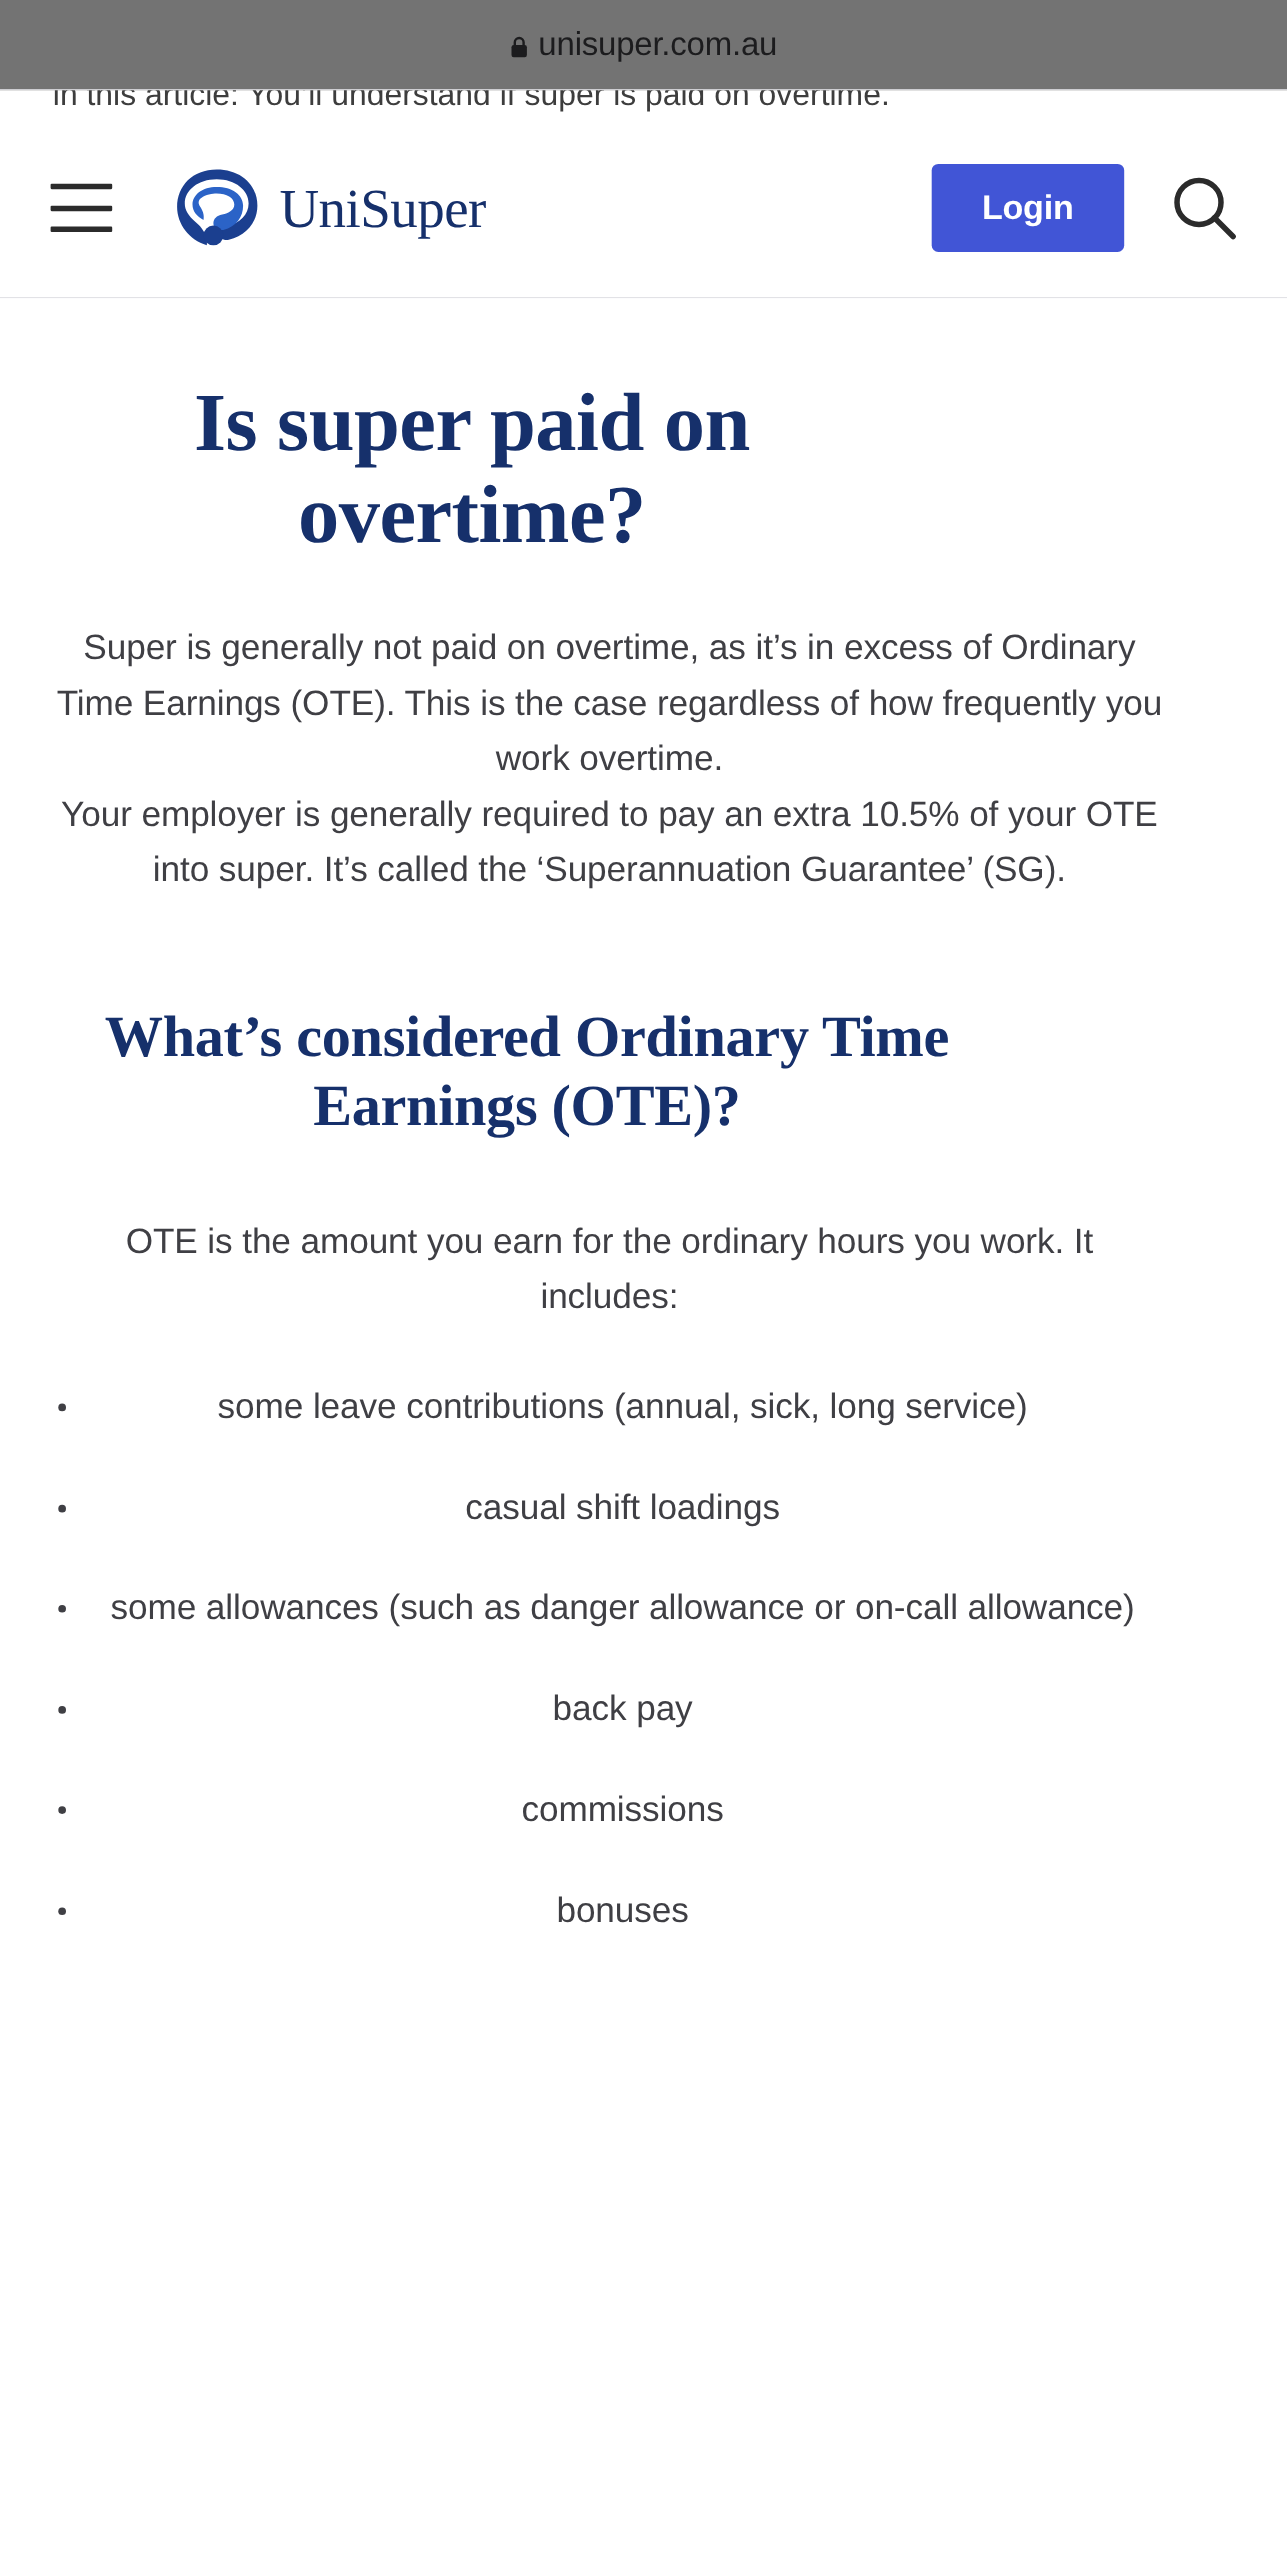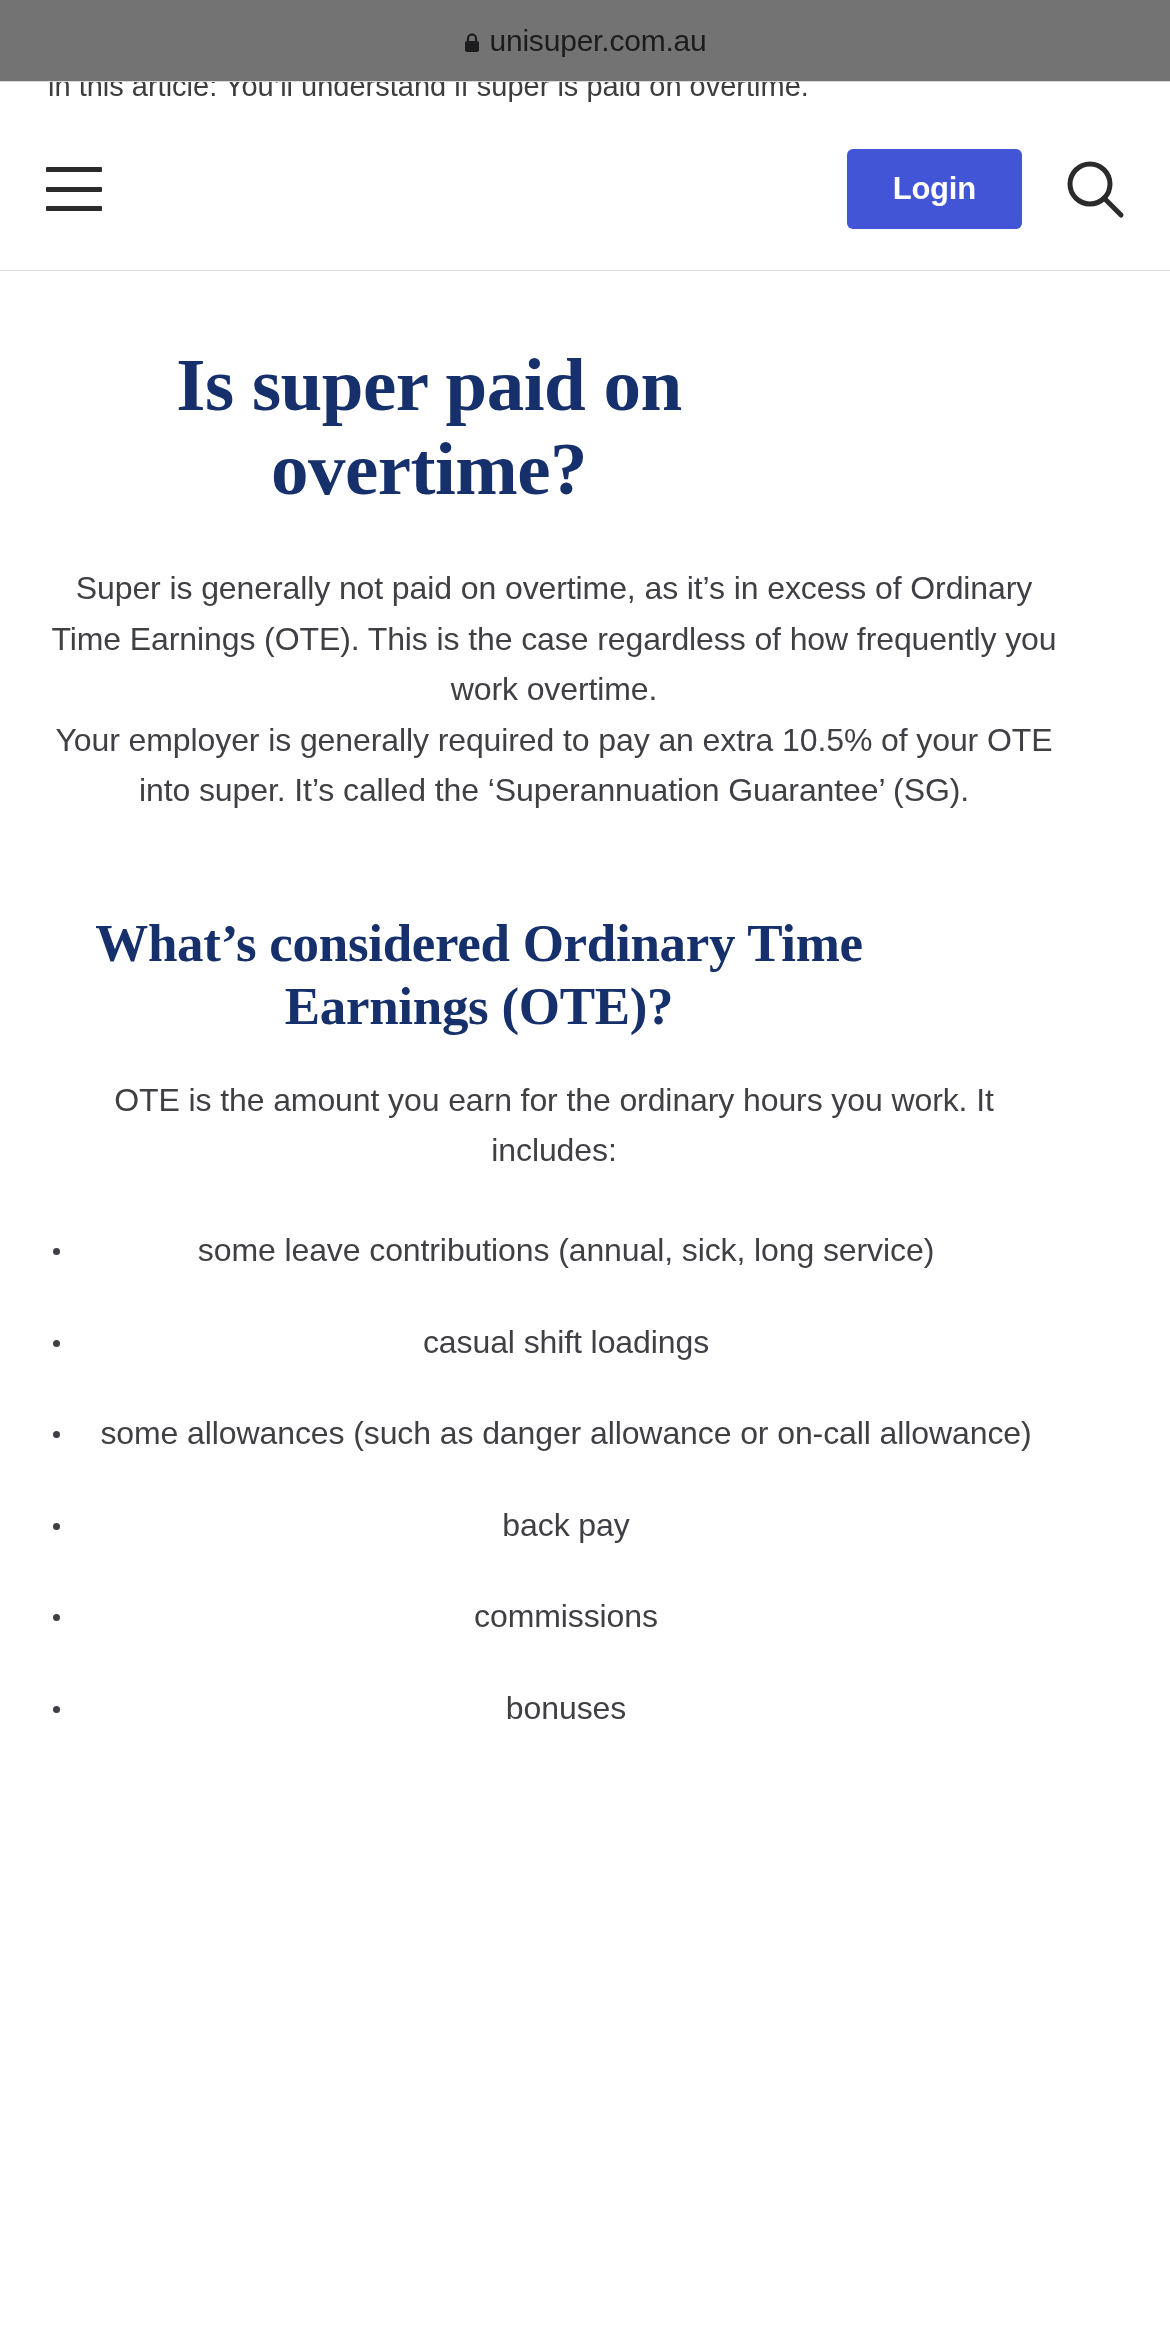--- a/index.html
+++ b/index.html
@@ -163,21 +163,21 @@
   h2.section-title {
     font-family: "Liberation Serif", serif;
     font-weight: bold;
     font-size: 53px;
     line-height: 1.2;
     color: #16306b;
     margin: 96px 0 0 0;
     letter-spacing: -0.3px;
     max-width: 860px;
   }
-  p.ote-intro { margin-top: 36px; }
+  p.ote-intro { margin-top: 64px; }
 
   ul.bullets {
     list-style: none;
     margin: 50px 0 0 0;
     padding: 0;
   }
   ul.bullets li {
     position: relative;
     padding-left: 34px;
     font-size: 32px;
@@ -217,20 +217,30 @@
   <span>in this article: You’ll understand if super is paid on overtime.</span>
 </div>
 
 <header class="site-header">
   <div class="hamburger">
     <span></span>
       <span></span>
       <span></span>
   </div>
 
+  <div class="brand">
+    <span class="brand-mark">
+      <svg width="78" height="74" viewBox="0 0 78 74">
+        <path d="M39 2 C17 2 3 17 3 36 C3 52 14 66 30 71 C31 62 26 55 20 50 C13 44 10 39 10 33 C10 21 22 11 39 11 C56 11 68 21 68 33 C68 43 60 51 49 53 C44 54 41 56 41 60 C41 64 45 67 50 66 C66 62 76 50 76 35 C76 16 61 2 39 2 Z" fill="#1b3f8f"></path>
+        <path d="M39 18 C26 18 17 25 17 34 C17 40 21 45 27 48 C28 43 26 39 24 36 C22 33 22 30 25 28 C29 25 35 24 39 24 C48 24 55 28 55 34 C55 39 50 42 44 43 C39 44 36 47 36 51 C36 55 40 58 45 57 C57 54 63 45 63 35 C63 25 53 18 39 18 Z" fill="#2b63c7"></path>
+        <circle cx="36" cy="62" r="9" fill="#1b3f8f"></circle>
+      </svg>
+    </span>
+    <span class="brand-name">UniSuper</span>
+  </div>
 
   <div class="header-spacer"></div>
 
   <button class="login-button">Login</button>
 
   <button class="search-button">
     <svg width="64" height="64" viewBox="0 0 64 64">
       <circle cx="27" cy="27" r="20" fill="none" stroke="#2b2b2b" stroke-width="5"></circle>
       <line x1="41" y1="41" x2="58" y2="58" stroke="#2b2b2b" stroke-width="5" stroke-linecap="round"></line>
     </svg>

